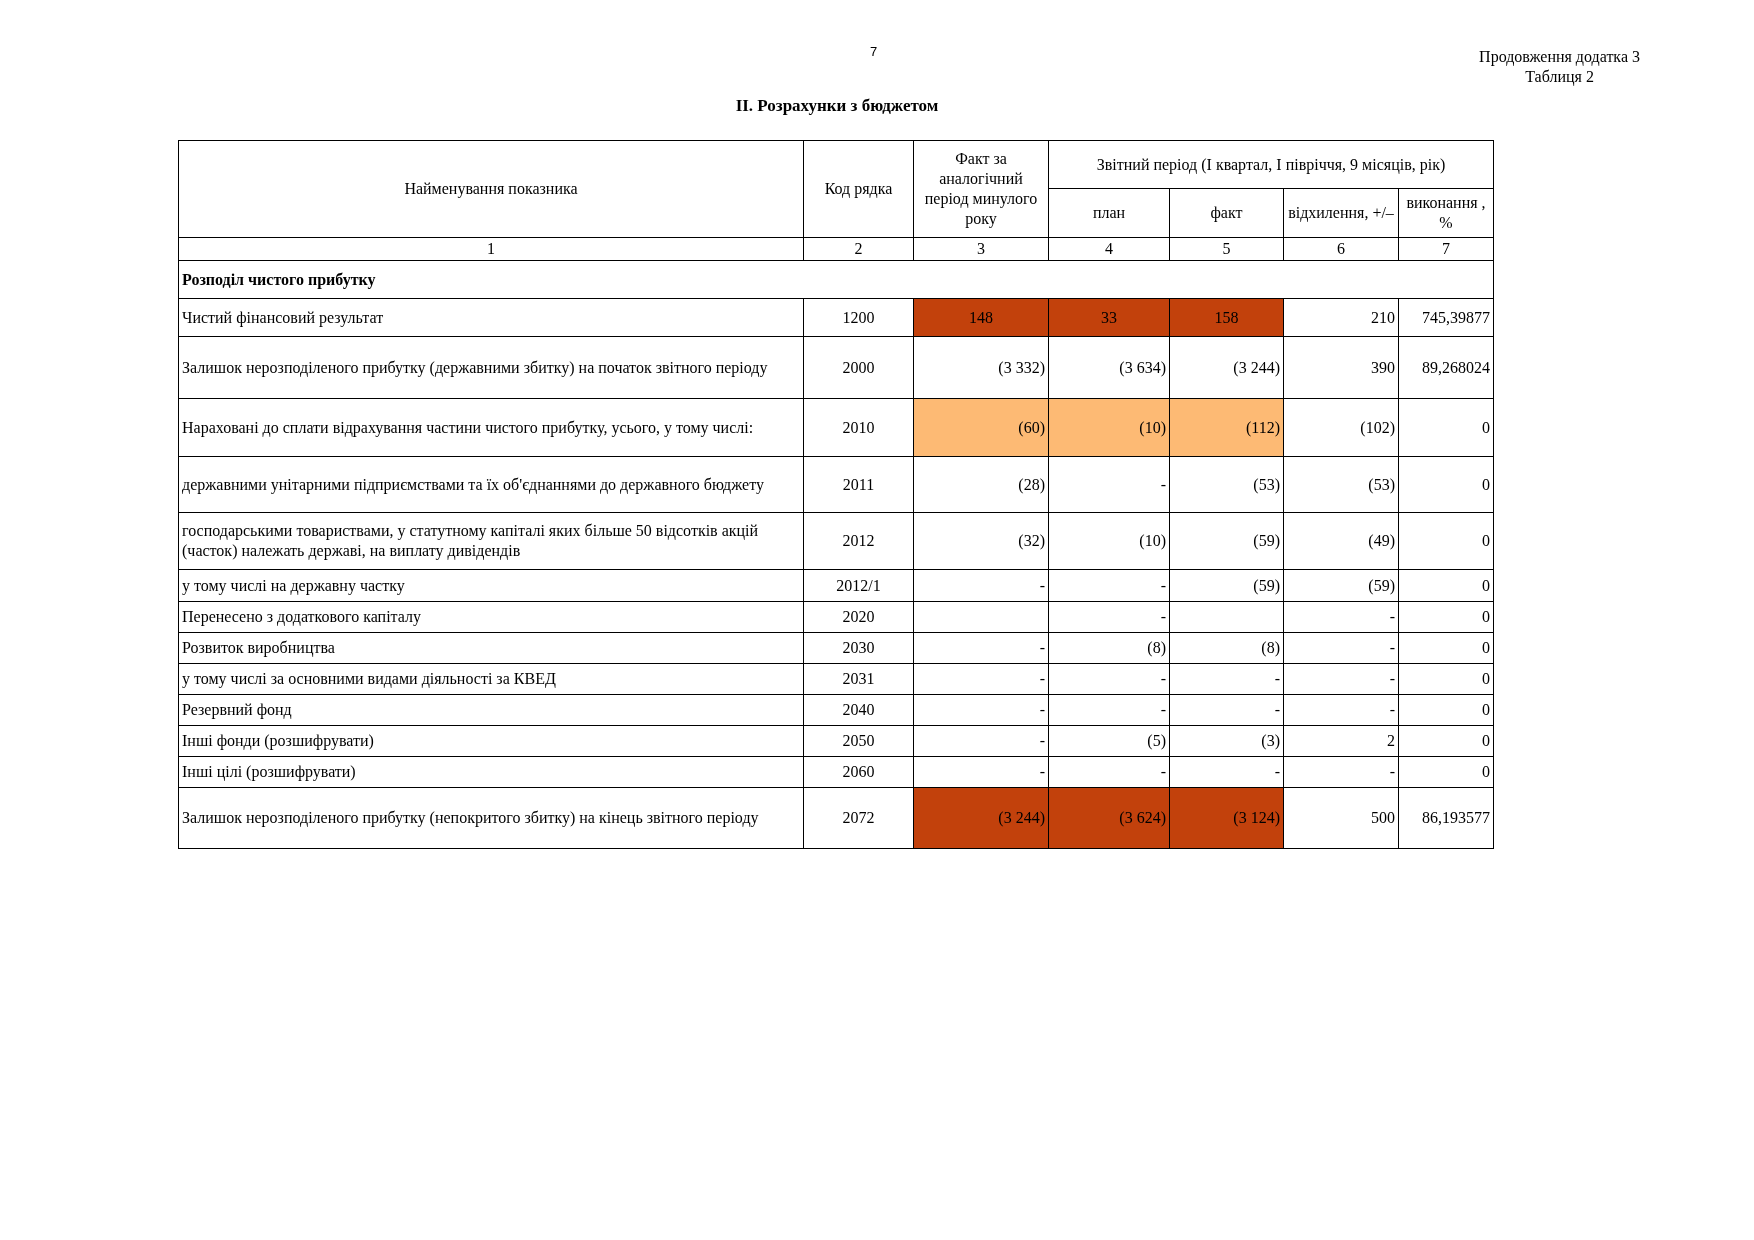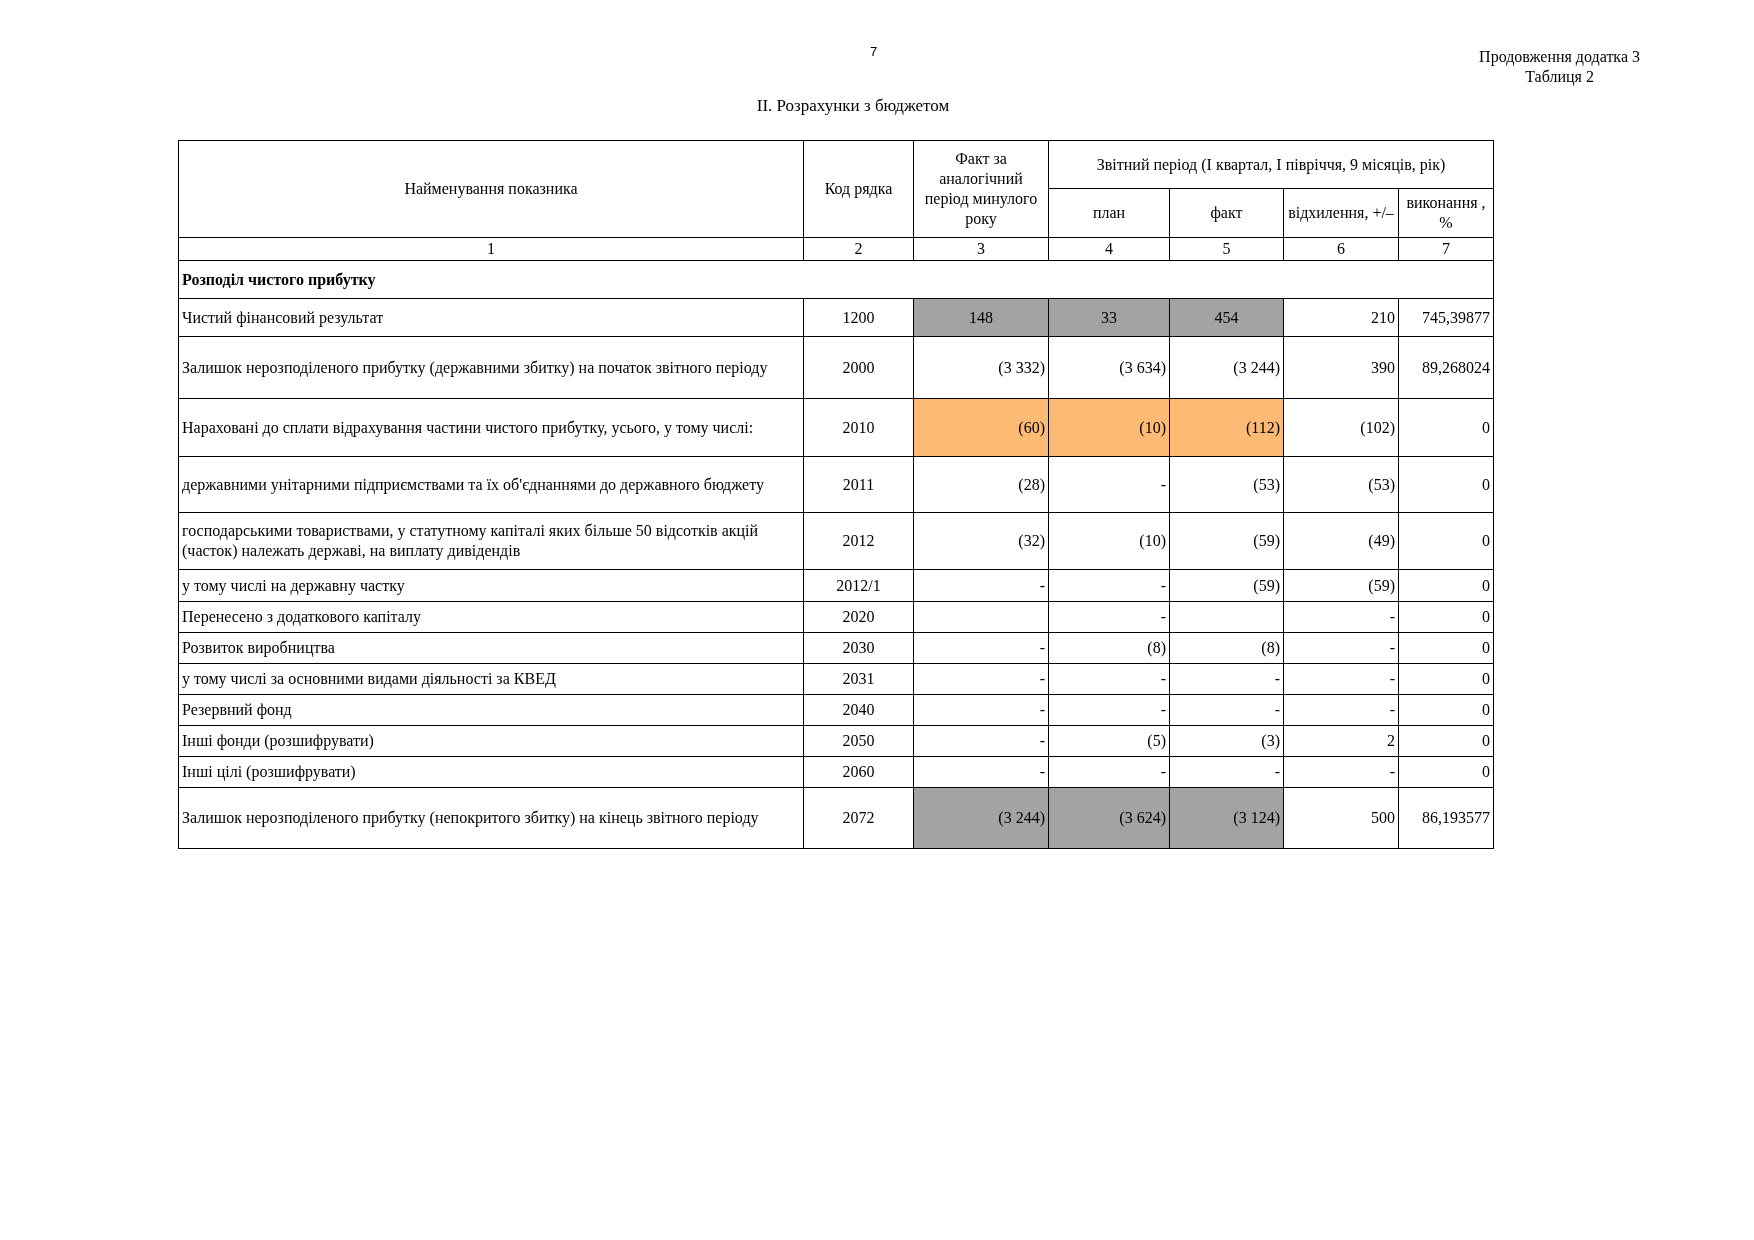--- a/index.html
+++ b/index.html
@@ -1,27 +1,27 @@
 <!DOCTYPE html>
 <html><head>
 <meta charset="utf-8">
 <style>
   html, body { margin:0; padding:0; background:#ffffff; }
   body { width:1754px; height:1240px; position:relative; overflow:hidden;
          font-family:"Liberation Serif", "DejaVu Serif", serif; color:#000; }
   .page-num { position:absolute; left:870px; top:44px; font-family:"Liberation Sans", sans-serif; font-size:13px; }
   .addendum { position:absolute; right:114px; top:47px; text-align:center; font-size:16px; line-height:20px; }
-  .title { position:absolute; left:16px; width:1674px; top:96px; text-align:center; font-weight:normal; font-size:17px; }
+  .title { position:absolute; left:0; width:1674px; top:96px; text-align:center; font-weight:bold; font-size:17px; }
   table.report { position:absolute; left:178px; top:140px; border-collapse:collapse; table-layout:fixed; font-size:16px; }
   table.report td { border:1px solid #000; padding:0 3px; vertical-align:middle; line-height:20px; overflow:hidden; }
   td.c { text-align:center; }
   td.r { text-align:right; padding-right:4px; }
   td.l { text-align:left; }
   td.b { font-weight:bold; }
-  td.cyan { background:#a3a3a3; }
+  td.cyan { background:#c2410c; }
   td.yellow { background:#fdba74; }
   .hdr td { text-align:center; }
 </style>
 </head>
 <body>
 
 <div class="page-num">7</div>
 <div class="addendum">
   <div>Продовження додатка 3</div>
   <div>Таблиця 2</div>
@@ -62,21 +62,21 @@
     </tr>
     <tr style="height:38px">
       <td colspan="7" class="l b">Розподіл чистого прибутку</td>
     </tr>
 
     <tr style="height:38px">
       <td class="l">Чистий фінансовий результат</td>
       <td class="c">1200</td>
       <td class="c cyan">148</td>
       <td class="c cyan">33</td>
-      <td class="c cyan">454</td>
+      <td class="c cyan">158</td>
       <td class="r">210</td>
       <td class="r">745,39877</td>
     </tr>
     <tr style="height:62px">
       <td class="l">Залишок нерозподіленого прибутку (державними збитку) на початок звітного періоду</td>
       <td class="c">2000</td>
       <td class="r">(3 332)</td>
       <td class="r">(3 634)</td>
       <td class="r">(3 244)</td>
       <td class="r">390</td>

